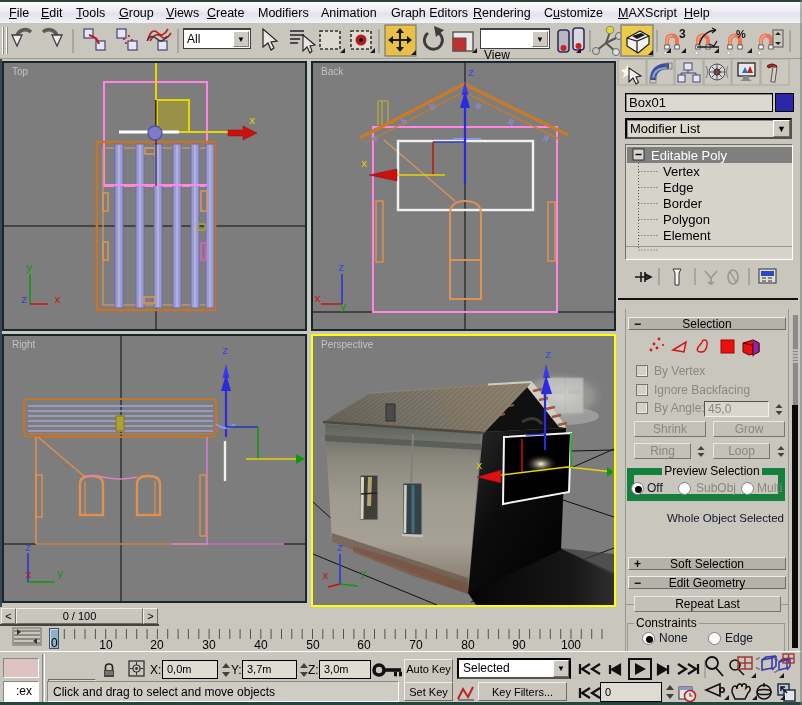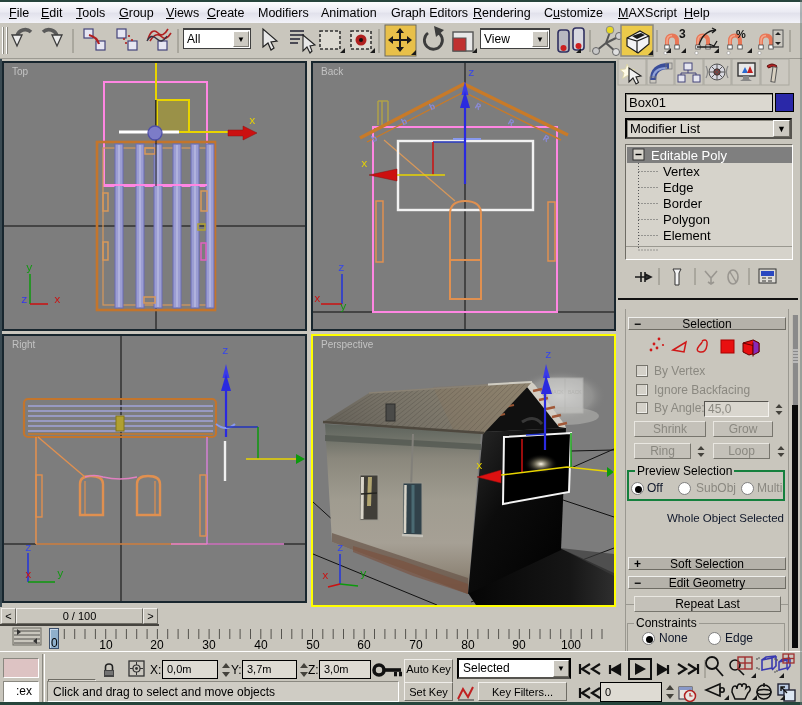--- a/index.html
+++ b/index.html
@@ -145,21 +145,21 @@
  <use href="#magnet" x="758" y="11"></use>
         <rect x="773" y="7" width="10" height="17" fill="#ccc9c1" stroke="#555" stroke-width="1"></rect>
         <path d="M 775 12 l 3 -3 l 3 3 Z M 775 19 l 3 3 l 3 -3 Z" fill="#222"></path>
  <line x1="790" y1="7" x2="790" y2="29" stroke="#8a887f"></line>
 </svg>
 <div class="combo" style="left:183px;top:5px;width:68px;">
   <span style="position:absolute;left:3px;top:2px;">All</span>
         <div class="arr">▼</div>
 </div>
 <div class="combo" style="left:480px;top:5px;width:70px;">
-  <span style="position:absolute;left:3px;top:2px;">View</span>
+  <span style="position:absolute;left:3px;top:18px;">View</span>
         <div class="arr">▼</div>
 </div>
 </div>
 
 <div class="abs" id="vparea">
       <div style="position:absolute;left:0;top:0;width:2px;height:548px;background:#3a4a52;"></div>
 <div class="vp" id="vp-top" style="left:2px;top:2px;width:305px;height:270px;">
 <svg width="301" height="266">
  <line x1="152" y1="0" x2="152" y2="266" stroke="#0c0c0c"></line>
  <line x1="0" y1="163" x2="301" y2="163" stroke="#0c0c0c"></line>
@@ -557,30 +557,30 @@
       <div class="glabel" style="left:37px;top:305px;">By Vertex</div>
  <div class="cbx" style="left:19px;top:325px;"></div>
       <div class="glabel" style="left:37px;top:324px;">Ignore Backfacing</div>
  <div class="cbx" style="left:19px;top:343px;"></div>
       <div class="glabel" style="left:37px;top:342px;">By Angle:</div>
  <div class="abs" style="left:87px;top:342px;width:65px;height:16px;background:#d9d6ce;border:1px solid #55534e;border-bottom-color:#f4f2ee;border-right-color:#f4f2ee;color:#8a8880;font-size:12px;padding-left:3px;">45,0</div>
  <svg class="spin" style="left:155px;top:342px;">
         <path d="M7 3 l3.5 4 l-7 0 Z M7 14 l3.5 -4 l-7 0 Z" fill="#44423c"></path>
       </svg>
  <div class="gbtn" style="left:17px;top:362px;width:72px;height:16px;">Shrink</div>
- <div class="gbtn" style="left:96px;top:362px;width:60px;height:16px;">Grow</div>
+ <div class="gbtn" style="left:96px;top:362px;width:72px;height:16px;">Grow</div>
  <div class="gbtn" style="left:17px;top:384px;width:57px;height:16px;">Ring</div>
  <svg class="spin" style="left:77px;top:384px;">
         <path d="M7 3 l3.5 4 l-7 0 Z M7 14 l3.5 -4 l-7 0 Z" fill="#44423c"></path>
       </svg>
  <div class="gbtn" style="left:96px;top:384px;width:57px;height:16px;">Loop</div>
  <svg class="spin" style="left:157px;top:384px;">
         <path d="M7 3 l3.5 4 l-7 0 Z M7 14 l3.5 -4 l-7 0 Z" fill="#44423c"></path>
       </svg>
- <fieldset style="position:absolute;left:10px;top:405px;width:158px;height:37px;border:2px solid #15803d;padding:0;">
+ <fieldset style="position:absolute;left:10px;top:405px;width:158px;height:37px;border:7px solid #15803d;padding:0;text-align:center;">
   <legend style="font-size:12px;color:#000;margin-left:6px;padding:0 2px;">Preview Selection</legend>
  </fieldset>
  <div class="radio" style="left:14px;top:423px;">
         <div style="position:absolute;left:3px;top:3px;width:7px;height:7px;border-radius:50%;background:#000;"></div>
       </div>
  <div class="blabel" style="left:30px;top:422px;">Off</div>
  <div class="radio" style="left:61px;top:423px;"></div>
  <div class="glabel" style="left:79px;top:422px;">SubObj</div>
  <div class="radio" style="left:124px;top:423px;"></div>
  <div class="glabel" style="left:140px;top:422px;">Multi</div>

